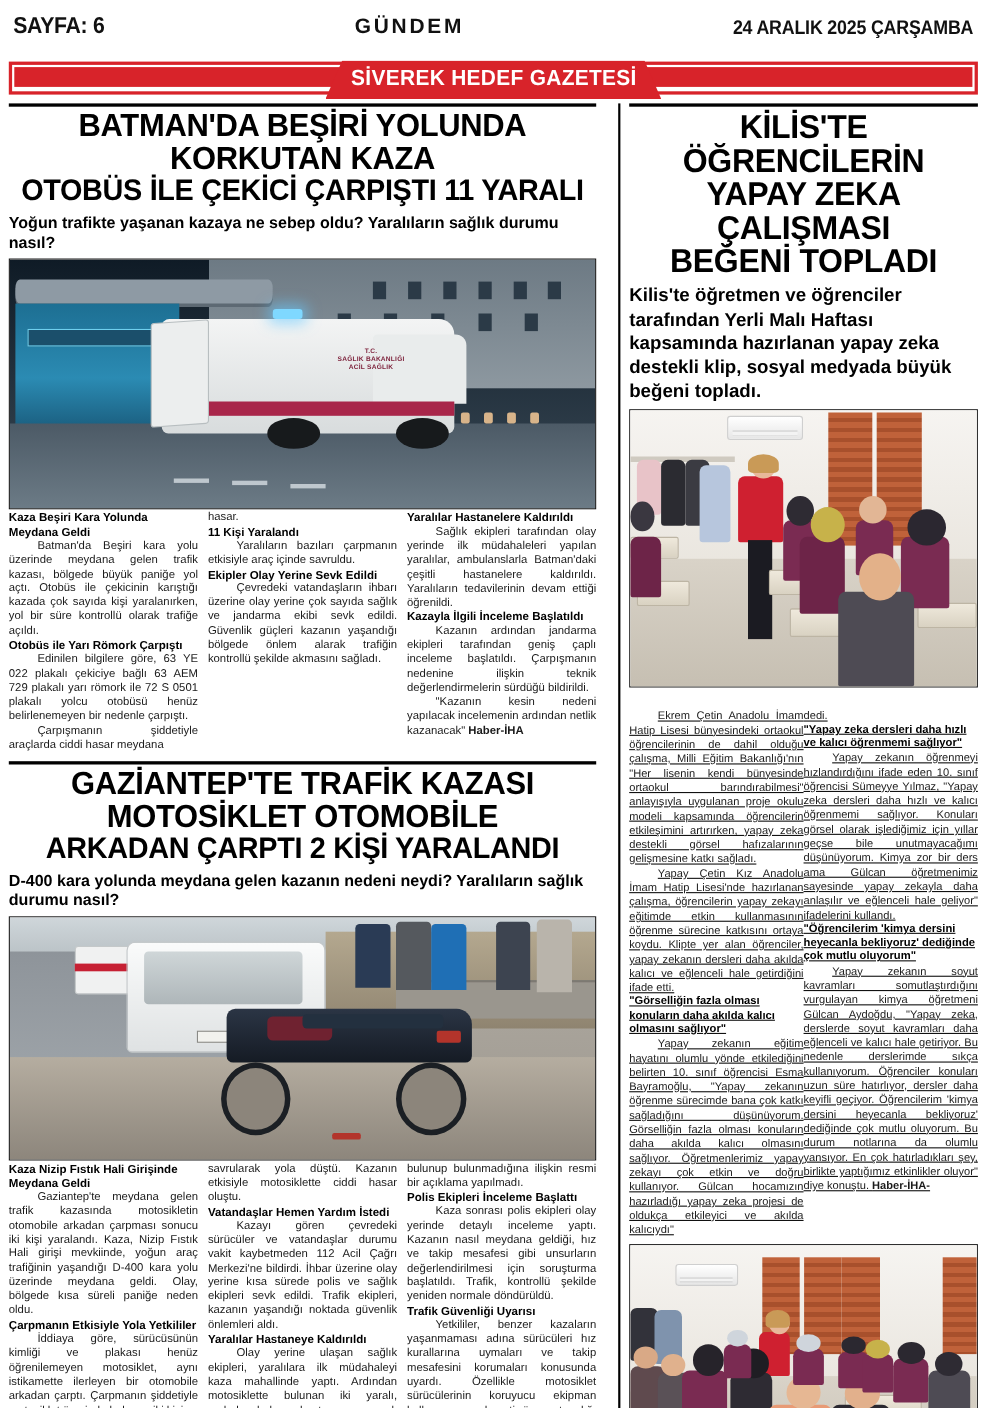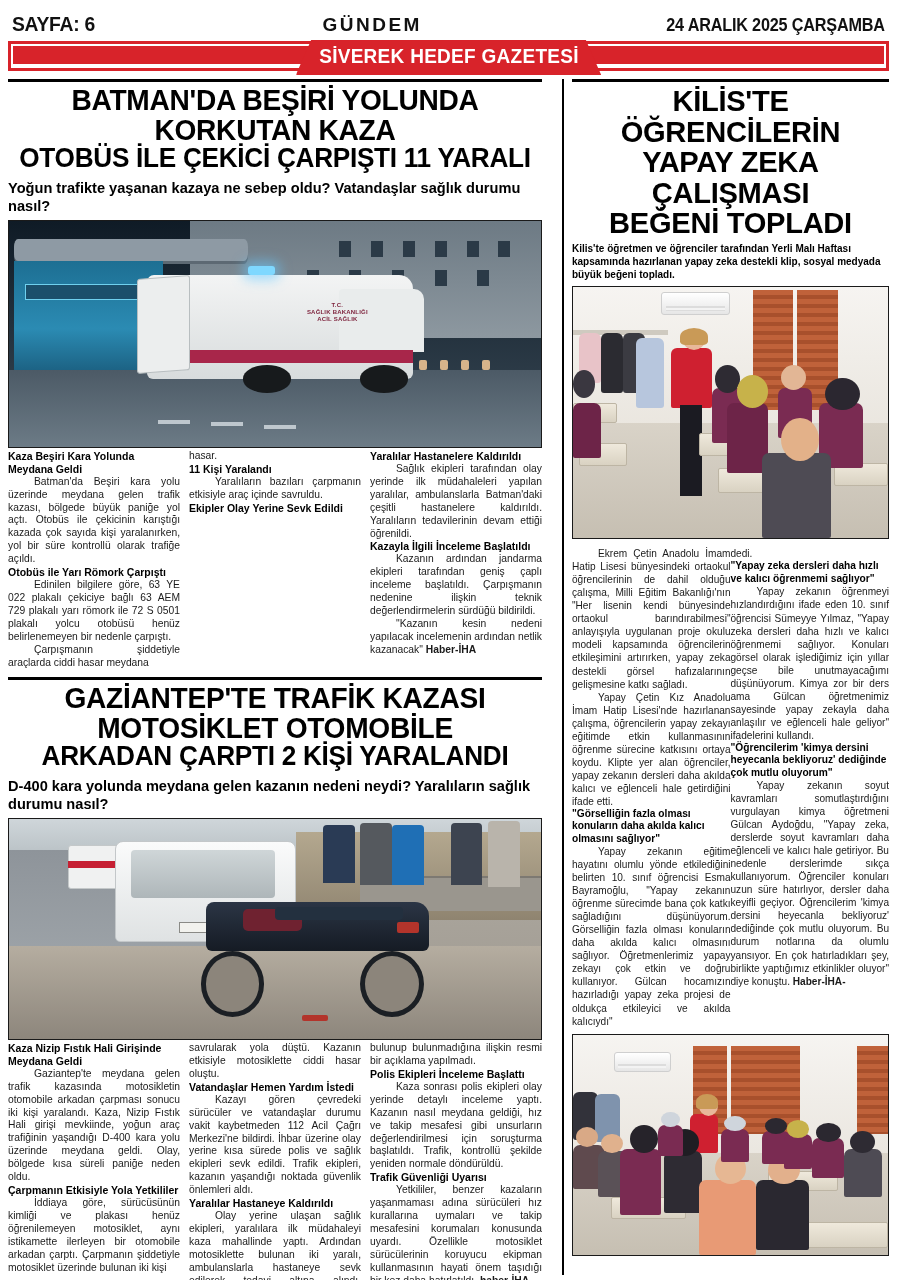--- a/index.html
+++ b/index.html
@@ -43,21 +43,21 @@
   .masthead-right {
     font-size: 18px;
     font-weight: bold;
     letter-spacing: -0.2px;
     transform: scaleX(0.9);
     transform-origin: right bottom;
   }
 
   .brandbar-wrap {
     position: relative;
-    margin-top: 5px;
+    margin-top: 20px;
     height: 34px;
   }
   .brandbar-outer {
     position: absolute;
     left: 0; right: 0; top: 0;
     height: 30px;
     border: 3px solid #d8232a;
     background: #ffffff;
   }
   .brandbar-inner-left,
@@ -121,21 +121,21 @@
 
   .deck {
     font-size: 14.6px;
     font-weight: bold;
     line-height: 1.27;
     color: #000;
     margin-top: 4px;
     margin-bottom: 4px;
   }
   .deck-right {
-    font-size: 10px;
+    font-size: 17px;
     font-weight: bold;
     line-height: 1.28;
     margin-top: 4px;
     margin-bottom: 5px;
   }
 
   
   .photo {
     position: relative;
     width: 100%;
@@ -149,21 +149,22 @@
 
   
   .cols3 {
     display: flex;
     gap: 9px;
     margin-top: 2px;
   }
   .cols3 > .tcol { flex: 1 1 0; min-width: 0; }
   .cols2 {
     display: flex;
-    margin-top: 8px;
+    margin-top: 20px;
+    text-decoration: underline;
   }
   .cols2 > .tcol { flex: 1 1 0; min-width: 0; }
 
   .tcol p {
     font-size: 10.3px;
     line-height: 1.26;
     text-align: justify;
     color: #1a1a1a;
     margin-bottom: 0;
     hyphens: auto;
@@ -255,21 +256,21 @@
 
   <div class="content">
 
     <div class="col-left">
 
       <div class="hl-rule-top"></div>
       <div class="headline hl-main">
         <span class="ln">BATMAN'DA BEŞİRİ YOLUNDA KORKUTAN KAZA</span>
         <span class="ln hl-main-2">OTOBÜS İLE ÇEKİCİ ÇARPIŞTI 11 YARALI</span>
       </div>
-      <div class="deck">Yoğun trafikte yaşanan kazaya ne sebep oldu? Vatandaşlar sağlık durumu nasıl?</div>
+      <div class="deck">Yoğun trafikte yaşanan kazaya ne sebep oldu? Yaralıların sağlık durumu nasıl?</div>
 
       <div class="photo photo-accident-1">
         <div class="scene-amb1">
           <div class="amb1-bldg"></div>
           <div class="amb1-win" style="left:62%;top:9%"></div>
           <div class="amb1-win" style="left:68%;top:9%"></div>
           <div class="amb1-win" style="left:74%;top:9%"></div>
           <div class="amb1-win" style="left:80%;top:9%"></div>
           <div class="amb1-win" style="left:86%;top:9%"></div>
           <div class="amb1-win" style="left:92%;top:9%"></div>
@@ -307,20 +308,21 @@
           <p class="indent">Batman'da Beşiri kara yolu üzerinde meydana gelen trafik kazası, bölgede büyük paniğe yol açtı. Otobüs ile çekicinin karıştığı kazada çok sayıda kişi yaralanırken, yol bir süre kontrollü olarak trafiğe açıldı.</p>
           <h4>Otobüs ile Yarı Römork Çarpıştı</h4>
           <p class="indent">Edinilen bilgilere göre, 63 YE 022 plakalı çekiciye bağlı 63 AEM 729 plakalı yarı römork ile 72 S 0501 plakalı yolcu otobüsü henüz belirlenemeyen bir nedenle çarpıştı.</p>
           <p class="indent">Çarpışmanın şiddetiyle araçlarda ciddi hasar meydana</p>
         </div>
         <div class="tcol">
           <p>hasar.</p>
           <h4>11 Kişi Yaralandı</h4>
           <p class="indent">Yaralıların bazıları çarpmanın etkisiyle araç içinde savruldu.</p>
           <h4>Ekipler Olay Yerine Sevk Edildi</h4>
+          <p class="indent">Çevredeki vatandaşların ihbarı üzerine olay yerine çok sayıda sağlık ve jandarma ekibi sevk edildi. Güvenlik güçleri kazanın yaşandığı bölgede önlem alarak trafiğin kontrollü şekilde akmasını sağladı.</p>
         </div>
         <div class="tcol">
           <h4>Yaralılar Hastanelere Kaldırıldı</h4>
           <p class="indent">Sağlık ekipleri tarafından olay yerinde ilk müdahaleleri yapılan yaralılar, ambulanslarla Batman'daki çeşitli hastanelere kaldırıldı. Yaralıların tedavilerinin devam ettiği öğrenildi.</p>
           <h4>Kazayla İlgili İnceleme Başlatıldı</h4>
           <p class="indent">Kazanın ardından jandarma ekipleri tarafından geniş çaplı inceleme başlatıldı. Çarpışmanın nedenine ilişkin teknik değerlendirmelerin sürdüğü bildirildi.</p>
           <p class="indent"><span>"Kazanın kesin nedeni yapılacak incelemenin ardından netlik kazanacak"</span> <span class="sig">Haber-İHA</span></p>
         </div>
       </div>
 

